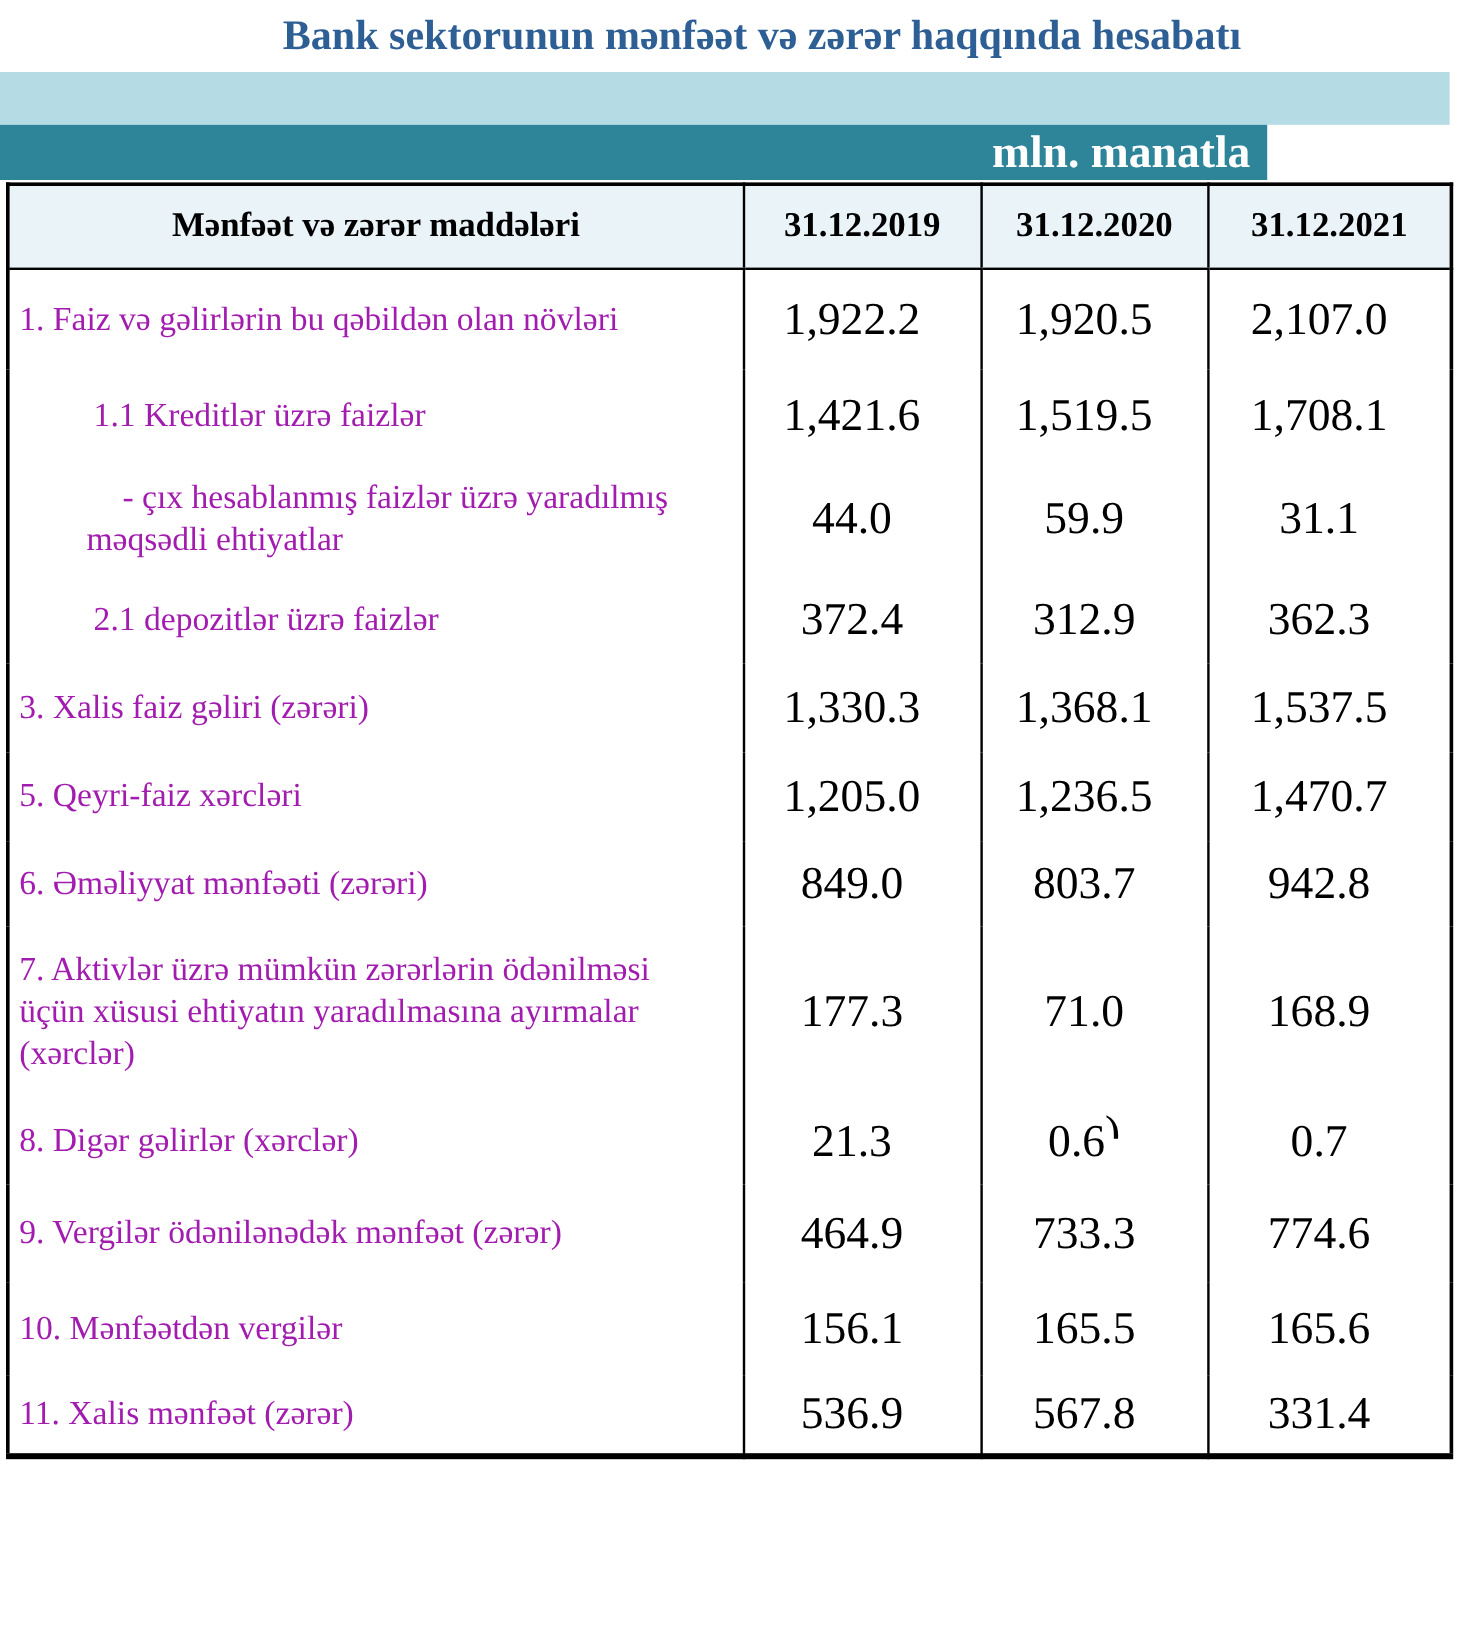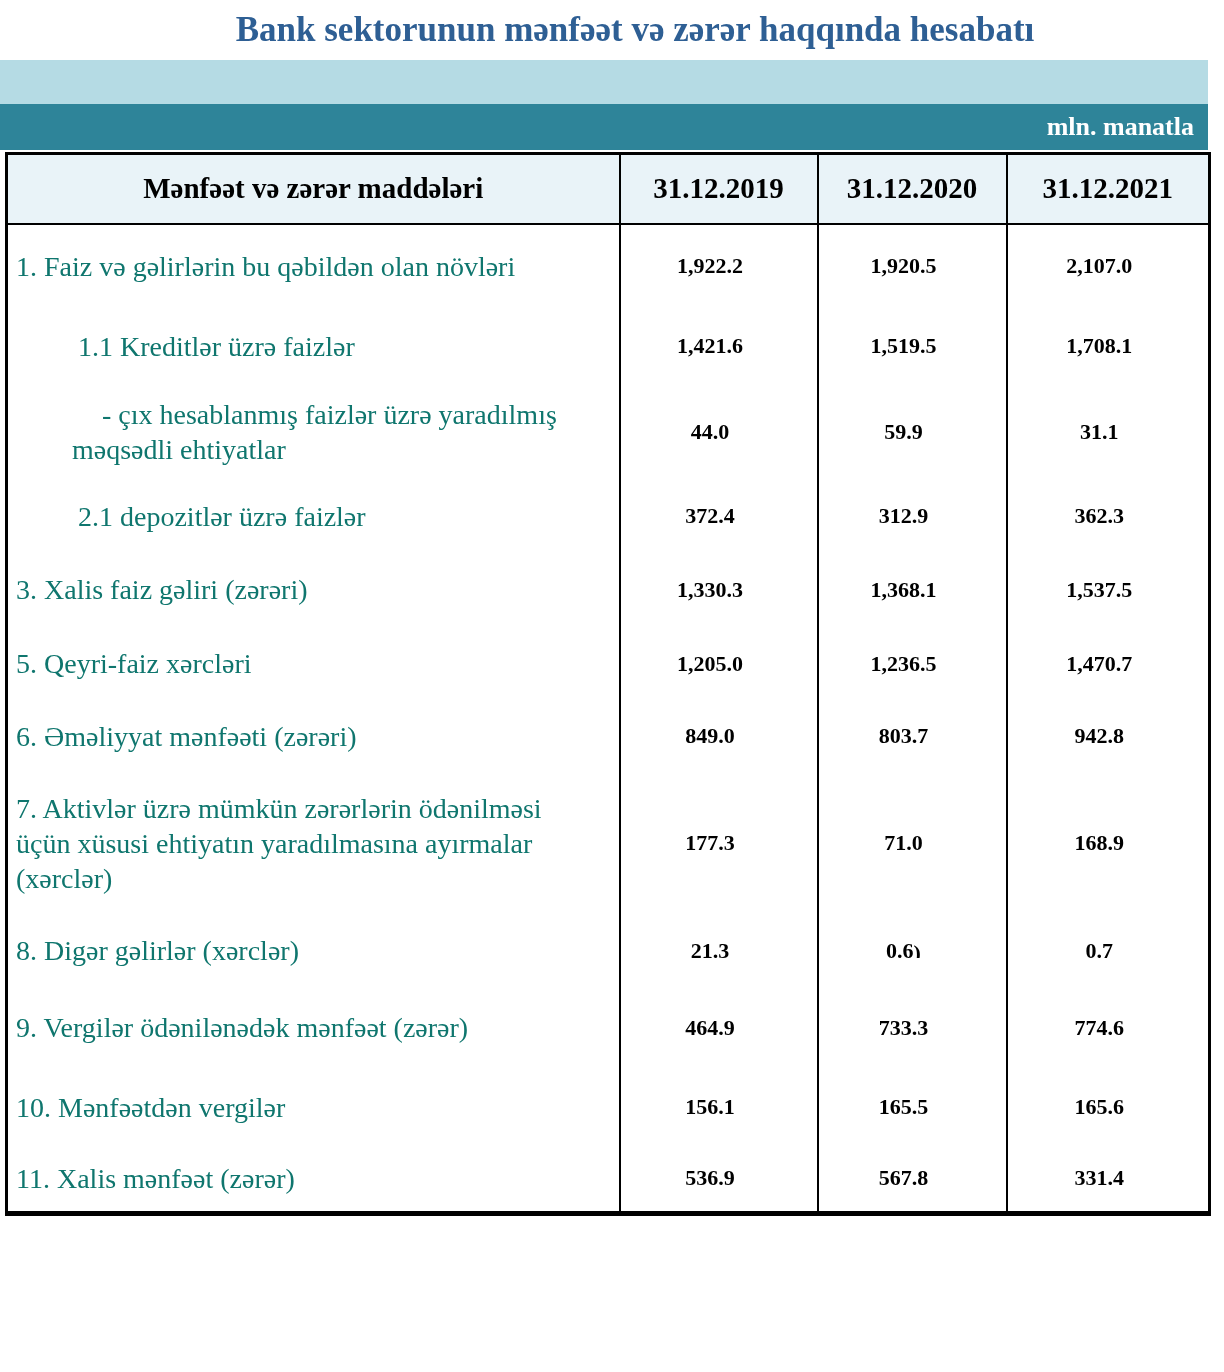--- a/index.html
+++ b/index.html
@@ -24,26 +24,26 @@
     padding-left: 46px;
     font-size: 35px; font-weight: bold;
     color: var(--title-color);
     white-space: nowrap;
   }
   .band-light {
     width: 1208px; height: 44px;
     background: var(--band-light);
   }
   .band-teal {
-    width: 1208px; height: 46px;
+    width: 1056px; height: 46px;
     background: var(--band-teal);
     display: flex; align-items: center; justify-content: flex-end;
     padding-right: 14px;
     color: var(--unit-text);
-    font-size: 26px; font-weight: bold;
+    font-size: 38px; font-weight: bold;
   }
   table.pl {
     margin: 2px 0 4px 5px;
     width: 1203px;
     border-collapse: collapse;
     table-layout: fixed;
     border: 3px solid var(--border-col);
     border-bottom: 5px solid var(--border-col);
   }
   table.pl thead tr {
@@ -57,38 +57,37 @@
     color: #000;
   }
   table.pl th + th, table.pl td + td {
     border-left: 2px solid var(--border-col);
     text-align: center;
   }
   td.label-cell {
     font-size: 28px;
     padding-left: 8px; padding-right: 0;
     vertical-align: middle;
-    color: #0f766e;
+    color: #a21caf;
   }
   td.label-cell .lbl {
     display: block;
     white-space: pre-line;
     line-height: 1.25;
   }
   tr.sub td.label-cell { padding-left: 70px; }
   tr.dash td.label-cell { padding-left: 64px; }
   tr.dash td.label-cell .lbl { text-indent: 30px; }
   td.num-cell {
-    font-size: 22px;
+    font-size: 38px;
     text-align: right;
     padding-right: 18px;
     vertical-align: middle;
     color: #000;
     white-space: nowrap;
-    font-weight: bold;
   }
   td.num-cell .mark {
     display: inline-block;
     height: 20px;
     overflow: hidden;
     line-height: 30px;
     vertical-align: top;
   }
 </style>
 </head>

